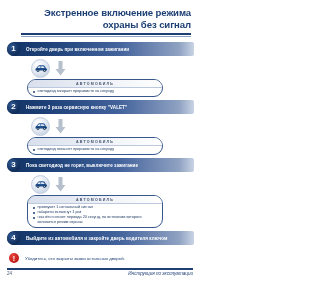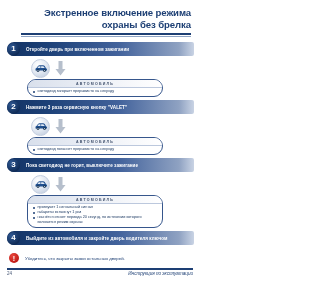--- a/index.html
+++ b/index.html
@@ -213,21 +213,21 @@
     color: #1d3f74;
   }
 </style>
 </head>
 <body>
 
 <div class="page">
 
   <div class="header">
     <div class="title-line">Экстренное включение режима</div>
-    <div class="title-line">охраны без брелка</div>
+    <div class="title-line">охраны без сигнал</div>
     <div class="title-rule"></div>
     <div class="title-rule-thin"></div>
   </div>
 
   <div class="steps">
 
     <div class="step-bar">
       <div class="step-num">1</div>
       <div class="step-text">Откройте дверь при включенном зажигании</div>
     </div>

